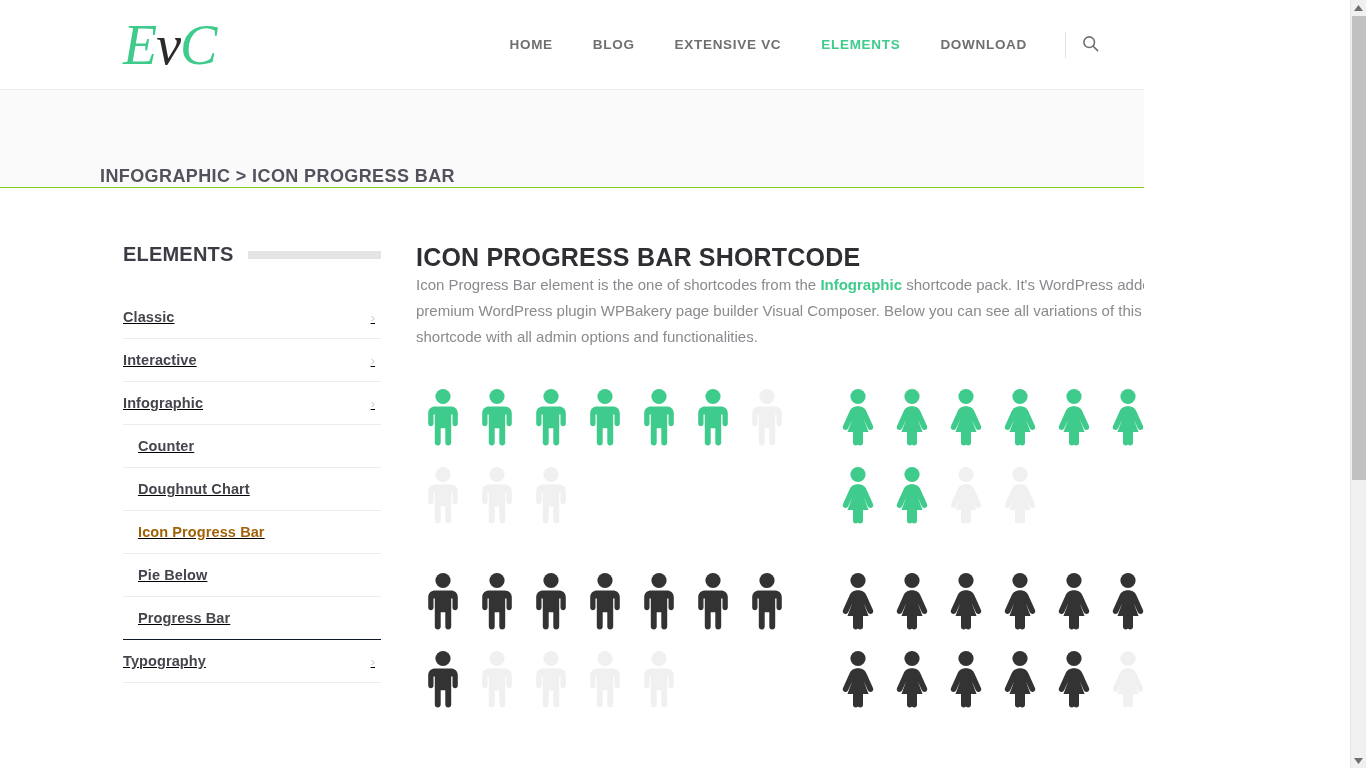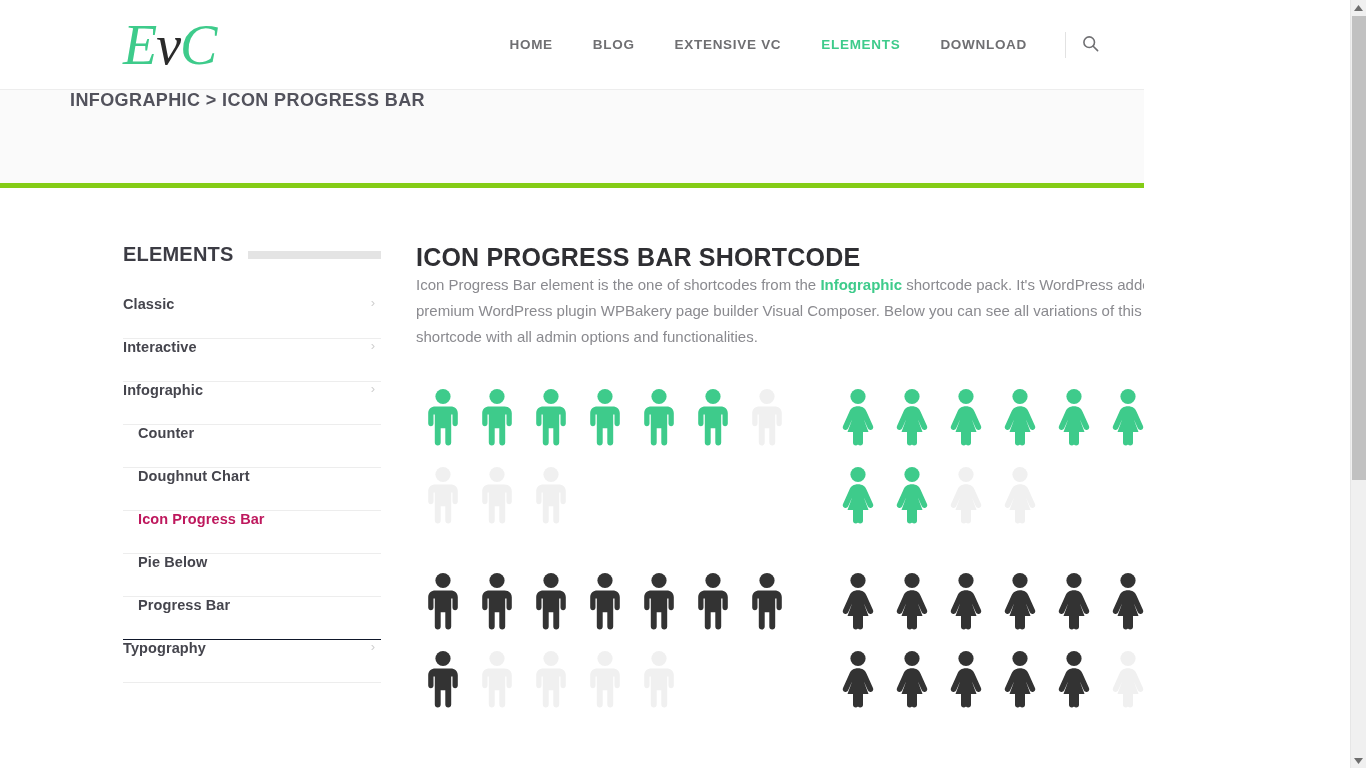--- a/index.html
+++ b/index.html
@@ -69,24 +69,24 @@
     width: 28px; height: 28px;
     display: flex; align-items: center; justify-content: center;
     background: none; border: none; cursor: pointer;
     padding: 0;
   }
 
   
   .crumb-bar {
     height: 98px;
     background: #fafafa;
-    border-bottom: 5px solid #84cc16;
-    display: flex;
-    align-items: flex-start;
-    padding-left: 70px;
+    border-bottom: 1px solid #84cc16;
+    display: flex;
+    align-items: flex-end;
+    padding-left: 100px;
   }
   .crumb-text {
     font-size: 18px;
     font-weight: bold;
     letter-spacing: 0.4px;
     color: #52525c;
     text-transform: uppercase;
   }
 
   
@@ -111,35 +111,37 @@
   .side-rule {
     flex: 1;
     height: 8px;
     background: #e4e4e4;
     margin-left: 14px;
   }
 
   .side-list { list-style: none; }
   .side-row {
     display: flex;
+    align-items: center;
     justify-content: space-between;
     height: 43px;
     border-bottom: 1px solid #ededed;
     cursor: pointer;
+    text-decoration: underline;
   }
   .side-row.sub { padding-left: 15px; }
   .side-row.sub-last { border-bottom: 1px solid #0f172a; }
   .side-label {
     font-size: 14.5px;
     font-weight: bold;
     color: #45454d;
     letter-spacing: 0.1px;
   }
   .side-row.sub .side-label { font-weight: bold; color: #45454d; }
-  .side-row.active .side-label { color: #be185d; }
+  .side-row.active .side-label { color: #a16207; }
   .chev { color: #cfcfcf; font-size: 13px; line-height: 1; padding-right: 6px; }
 
   
   .main {
     flex: 1;
     padding-left: 35px;
     padding-right: 130px;
   }
   .main-title {
     font-size: 25px;

